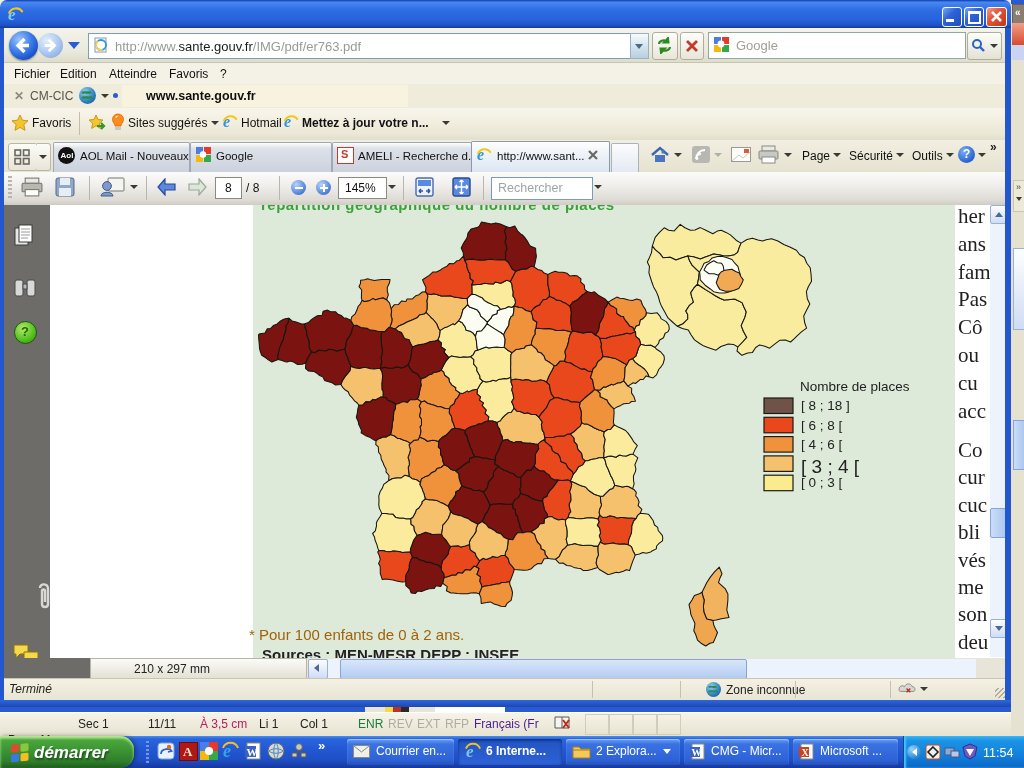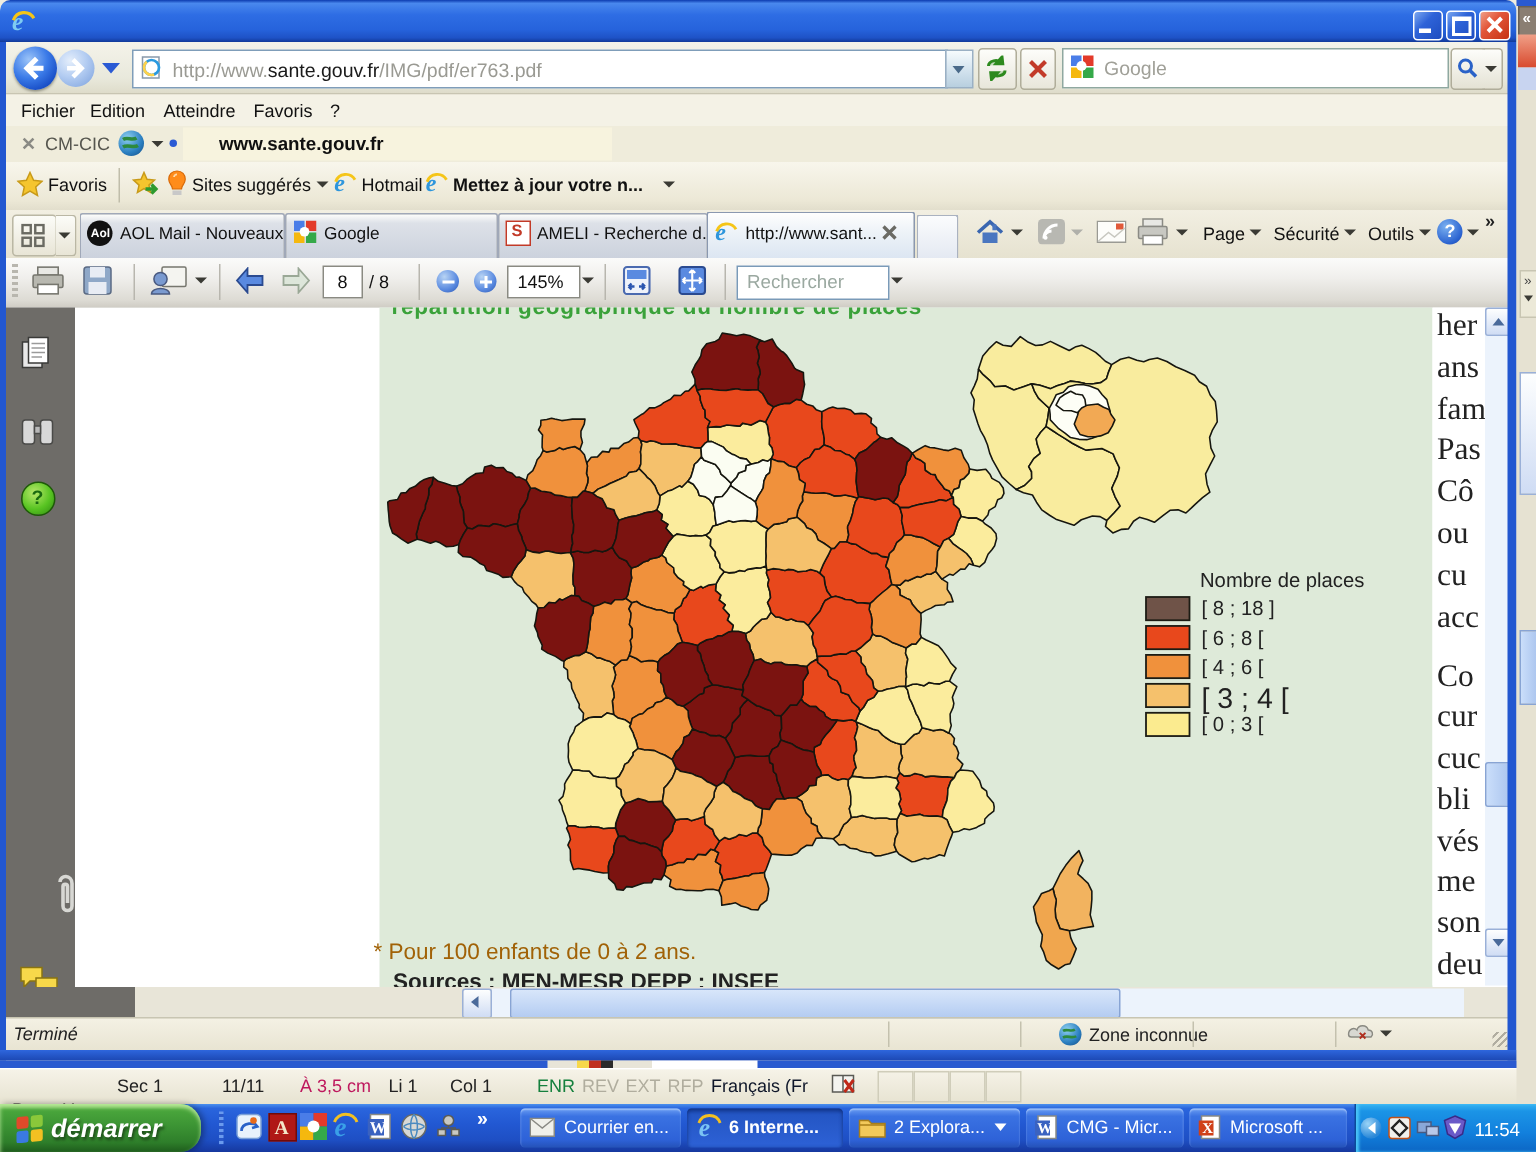--- a/index.html
+++ b/index.html
@@ -482,20 +482,23 @@
 <div class="ab" style="left:990px;top:508px;width:16px;height:28px;background:linear-gradient(90deg,#cadefa,#aac4ee);border:1px solid #88a4d4;border-radius:2px;"></div>
 <div class="ab" style="left:990px;top:619px;width:16px;height:17px;background:linear-gradient(180deg,#fdfefe,#cfdcf4);border:1px solid #9ab0d8;border-radius:2px;">
       <div class="ab" style="left:4px;top:6px;width:0;height:0;border-left:4px solid transparent;border-right:4px solid transparent;border-top:5px solid #4a6a9a;"></div>
     </div>
 <div class="ab" style="left:976px;top:659px;width:17px;height:17px;background:linear-gradient(180deg,#fdfefe,#cfdcf4);border:1px solid #9ab0d8;border-radius:2px;">
       <div class="ab" style="left:6px;top:4px;width:0;height:0;border-top:4px solid transparent;border-bottom:4px solid transparent;border-left:5px solid #4a6a9a;"></div>
     </div>
 
 <div class="ab" style="left:4px;top:658px;width:1003px;height:20px;background:#e8e5d8;"></div>
 <div class="ab" style="left:4px;top:658px;width:86px;height:20px;background:#6e6c68;"></div>
+<div class="ab" style="left:90px;top:658px;width:215px;height:20px;background:linear-gradient(180deg,#fbfbf8,#e2dfd2);border:1px solid #b8b5a4;">
+      <div class="tx" style="left:43px;top:3px;font-size:12px;color:#222;">210 x 297 mm</div>
+    </div>
 <div class="ab" style="left:308px;top:659px;width:18px;height:18px;background:linear-gradient(180deg,#fdfefe,#cfdcf4);border:1px solid #9ab0d8;border-radius:2px;">
       <div class="ab" style="left:5px;top:4px;width:0;height:0;border-top:4px solid transparent;border-bottom:4px solid transparent;border-right:5px solid #4a6a9a;"></div>
     </div>
 <div class="ab" style="left:328px;top:659px;width:648px;height:19px;background:#ecf3fc;"></div>
 <div class="ab" style="left:340px;top:659px;width:405px;height:18px;background:linear-gradient(180deg,#d8e6fa,#b4ccf2);border:1px solid #88a4d4;border-radius:2px;"></div>
 
 <div class="ab" style="left:4px;top:678px;width:1003px;height:22px;background:linear-gradient(180deg,#f4f1e4,#e8e4d2);border-top:1px solid #c8c5b2;"></div>
 <div class="tx" style="left:9px;top:682px;font-size:12px;color:#222;font-style:italic;">Terminé</div>
 <div class="ab" style="left:592px;top:681px;width:1px;height:17px;background:#c4c1ae;"></div>
 <div class="ab" style="left:680px;top:681px;width:1px;height:17px;background:#c4c1ae;"></div>
@@ -529,21 +532,21 @@
 <div class="tx" style="left:8px;top:717px;font-size:12px;color:#222;margin-top:16px;">Page 11</div>
 <div class="tx" style="left:78px;top:717px;font-size:12px;color:#222;">Sec 1</div>
 <div class="tx" style="left:148px;top:717px;font-size:12px;color:#222;">11/11</div>
 <div class="tx" style="left:200px;top:717px;font-size:12px;color:#be185d;">À 3,5 cm</div>
 <div class="tx" style="left:259px;top:717px;font-size:12px;color:#222;">Li 1</div>
 <div class="tx" style="left:300px;top:717px;font-size:12px;color:#222;">Col 1</div>
 <div class="tx" style="left:358px;top:717px;font-size:12px;color:#15803d;">ENR</div>
 <div class="tx" style="left:388px;top:717px;font-size:12px;color:#b0ad9e;">REV</div>
 <div class="tx" style="left:417px;top:717px;font-size:12px;color:#b0ad9e;">EXT</div>
 <div class="tx" style="left:445px;top:717px;font-size:12px;color:#b0ad9e;">RFP</div>
-<div class="tx" style="left:474px;top:717px;font-size:12px;color:#0f172a;">Français (Fr</div>
+<div class="tx" style="left:474px;top:717px;font-size:12px;color:#4c1d95;">Français (Fr</div>
 <div class="ab" style="left:553px;top:714px;width:20px;height:17px;">
     <svg width="20" height="17" viewBox="0 0 20 17">
       <path d="M2 3 h7 v11 h-7 Z M9 3 h7 v11 h-7" fill="#f4f4f0" stroke="#5a5a54"></path>
       <path d="M10 6 l6 8 M16 6 l-6 8" stroke="#c02818" stroke-width="2"></path>
     </svg>
   </div>
 <div class="ab" style="left:585px;top:714px;width:22px;height:19px;border:1px solid #d0cdba;"></div>
 <div class="ab" style="left:609px;top:714px;width:22px;height:19px;border:1px solid #d0cdba;"></div>
 <div class="ab" style="left:633px;top:714px;width:22px;height:19px;border:1px solid #d0cdba;"></div>
 <div class="ab" style="left:657px;top:714px;width:22px;height:19px;border:1px solid #d0cdba;"></div>

